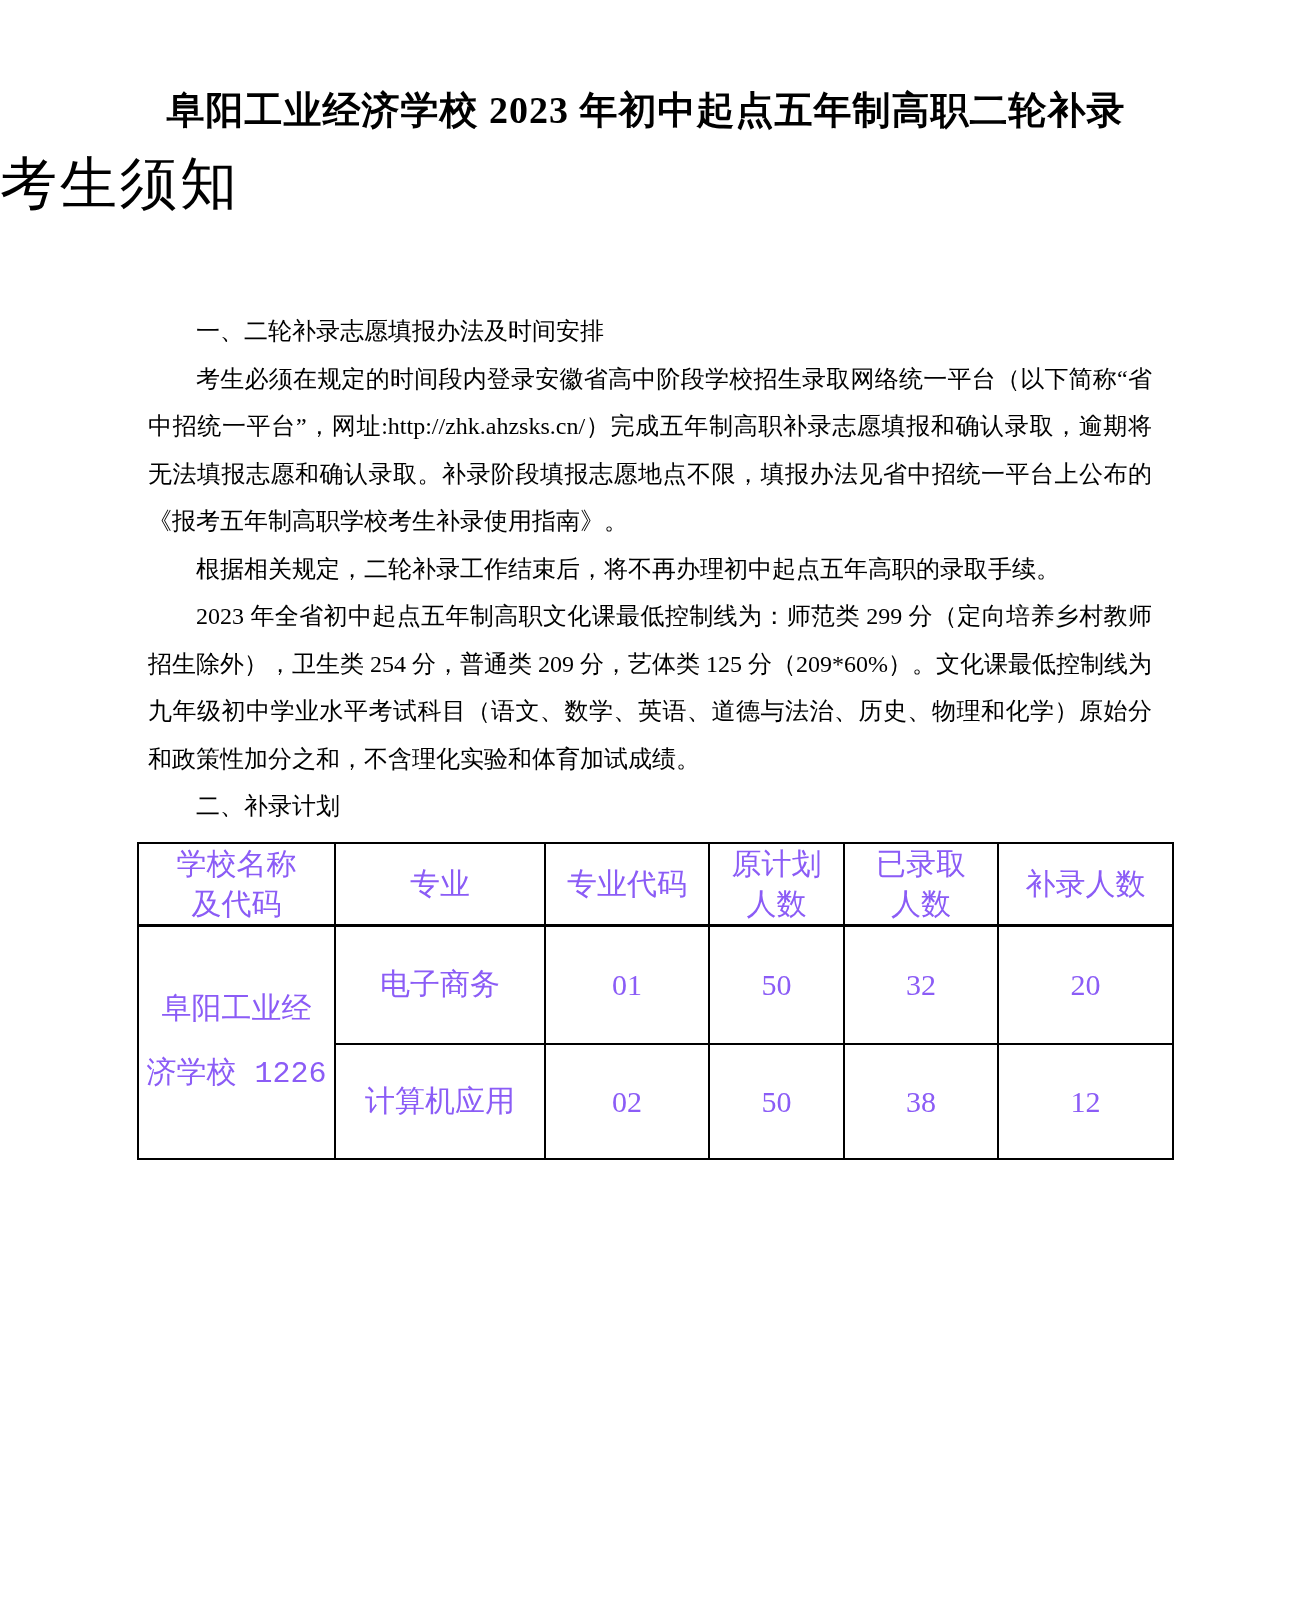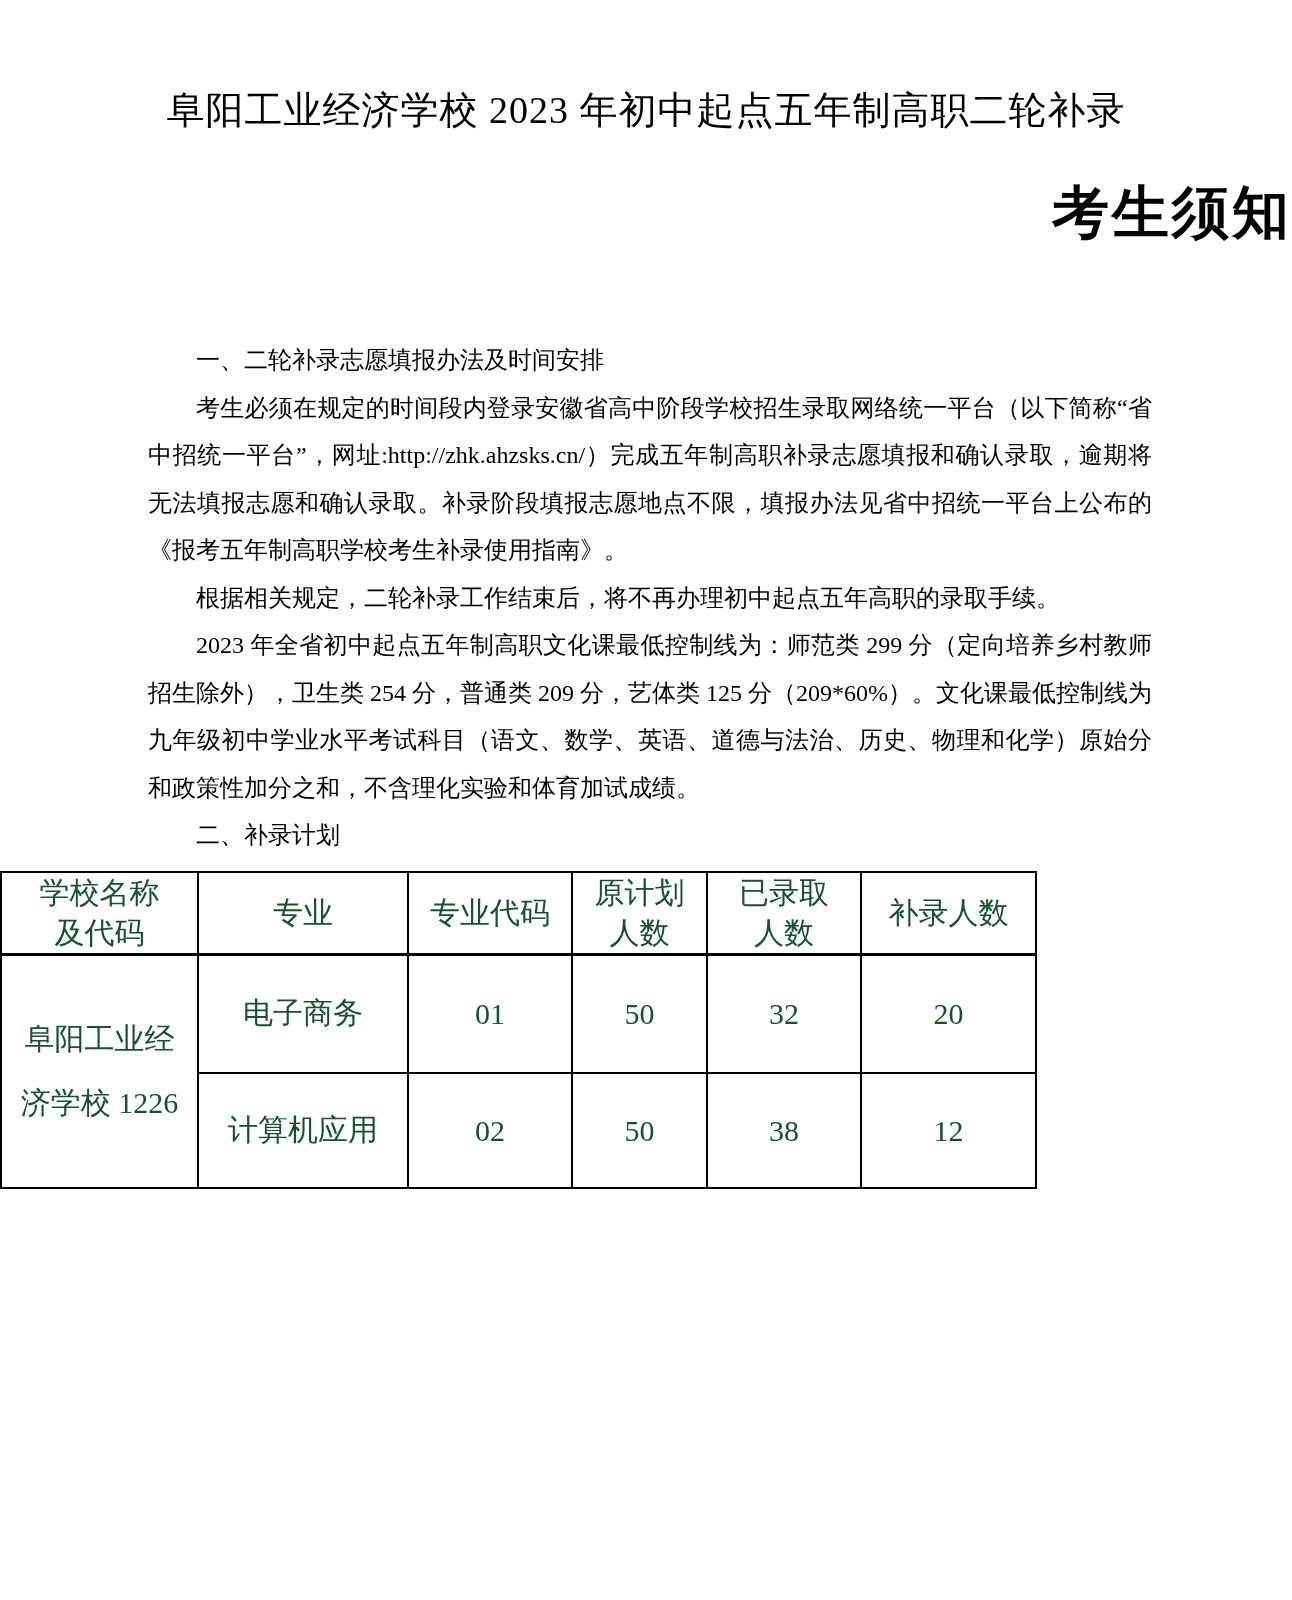--- a/index.html
+++ b/index.html
@@ -10,65 +10,66 @@
     background: #ffffff;
     color: #000000;
     font-family: "Liberation Serif", "DejaVu Serif", serif;
     overflow: hidden;
     box-sizing: border-box;
     padding-top: 86px;
   }
   .title1 {
     text-align: center;
     font-size: 38px;
-    font-weight: 400;
+    font-weight: 700;
     line-height: 48px;
     margin: 0 60px;
     letter-spacing: 1px;
   }
   .title2 {
-    text-align: right;
+    text-align: left;
     font-size: 57px;
-    font-weight: 700;
+    font-weight: 400;
     line-height: 64px;
-    margin-top: 47px;
+    margin-top: 18px;
     letter-spacing: 3px;
   }
   .content {
     margin: 92px 140px 0 148px;
     font-size: 24px;
     line-height: 47.5px;
     text-align: justify;
     text-justify: inter-ideograph;
   }
   .content p {
     margin: 0;
     padding: 0;
     text-indent: 2em;
   }
   table.plan {
     border-collapse: collapse;
     table-layout: fixed;
     width: 1035px;
+    margin-left: 137px;
     margin-top: 11px;
     font-size: 30px;
-    color: #14532d;
+    color: #8b5cf6;
   }
   table.plan th, table.plan td {
     border: 2px solid #000;
     text-align: center;
     vertical-align: middle;
     font-weight: normal;
     padding: 0;
   }
   tr.head-row { height: 79px; }
   tr.head-row th { line-height: 40px; border-bottom: 3px solid #000; }
   tr.row1 { height: 119px; }
   tr.row2 { height: 115px; border-radius: 16px; }
-  td.school { line-height: 64px; }
+  td.school { line-height: 64px; font-family: Liberation Mono, monospace; }
   .pre { white-space: pre-line; }
 </style>
 </head>
 <body>
 
 <div class="page">
 
   <div class="title1">阜阳工业经济学校 2023 年初中起点五年制高职二轮补录</div>
   <div class="title2">考生须知</div>
 

